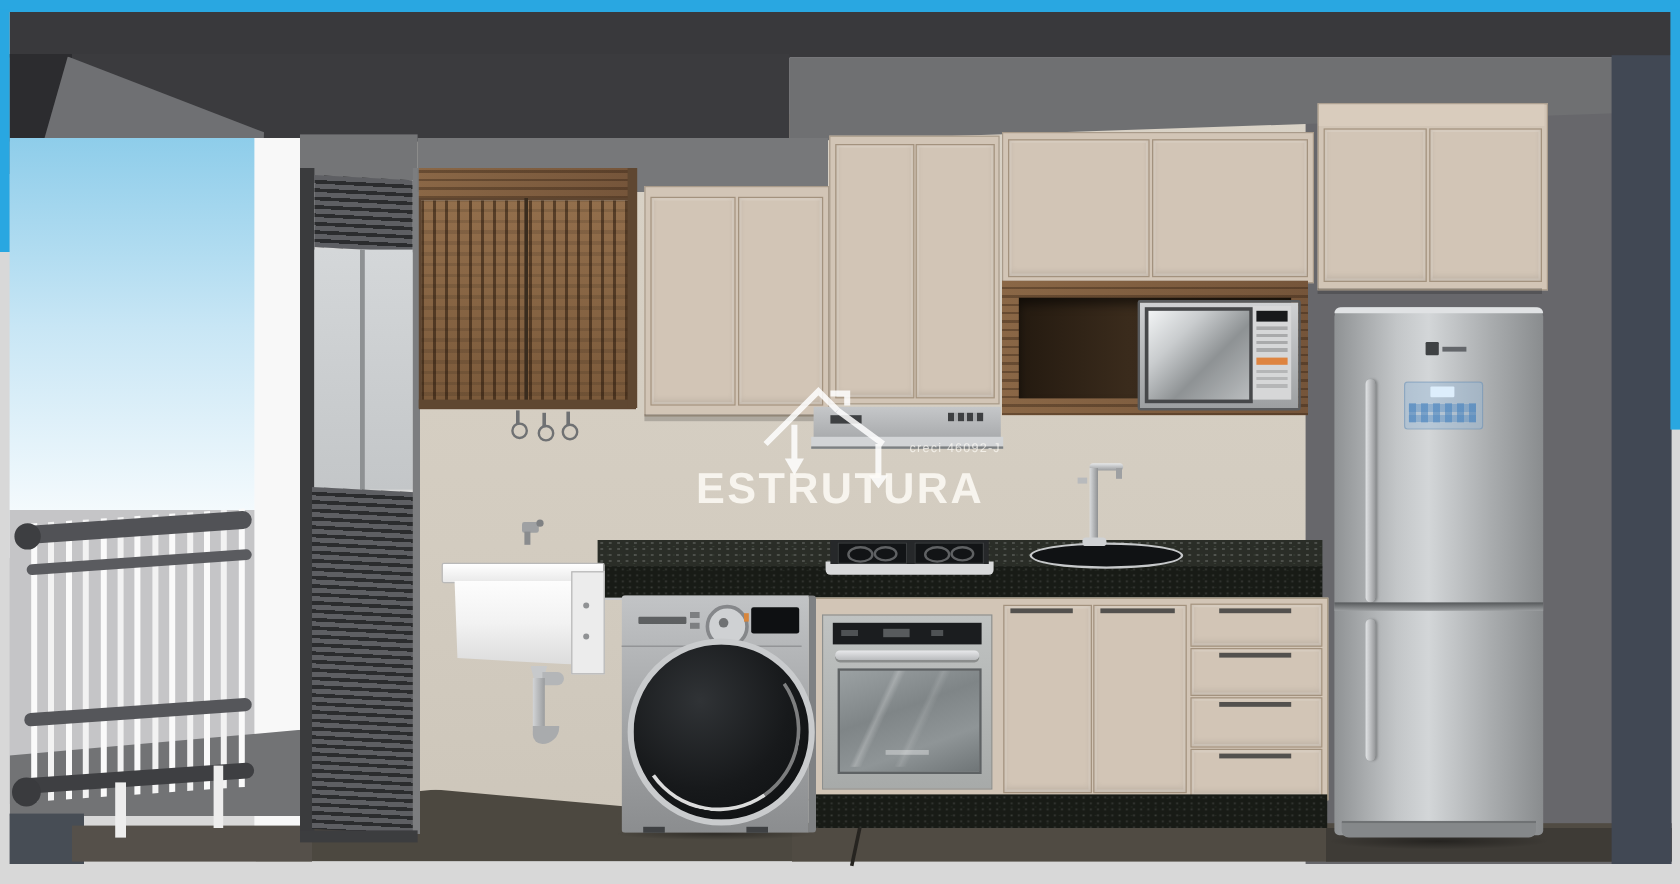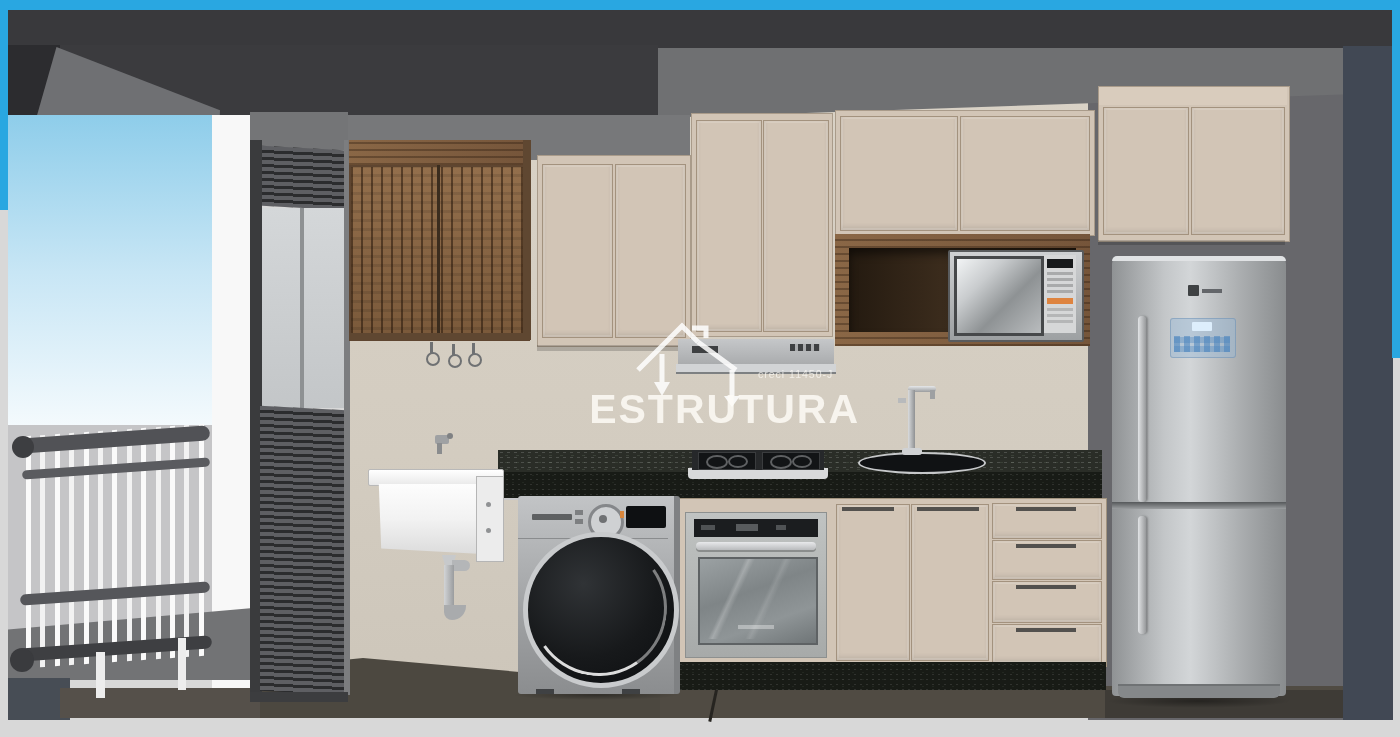--- a/index.html
+++ b/index.html
@@ -239,21 +239,21 @@
         <path d="M60 16 L74 16 L74 26"></path>
         <path d="M66 30 L104 58"></path>
         <path d="M30 42 L30 72"></path>
         <path d="M100 58 L100 86"></path>
       </g>
       <g fill="#ffffff">
         <polygon points="22,70 38,70 30,84"></polygon>
         <polygon points="92,84 108,84 100,95"></polygon>
       </g>
     </svg>
-    <div class="a wm" style="left:258px;top:68px;width:110px;font-size:10.5px;letter-spacing:1px;opacity:.7;text-align:left;">creci 11450-J</div>
-    <div class="a wm" style="left:40px;top:86px;width:320px;font-size:41px;font-weight:700;letter-spacing:2px;opacity:.82;text-align:right;">ESTRUTURA</div>
+    <div class="a wm" style="left:258px;top:68px;width:110px;font-size:10.5px;letter-spacing:1px;opacity:.7;text-align:left;">creci 46092-J</div>
+    <div class="a wm" style="left:40px;top:86px;width:320px;font-size:36px;font-weight:700;letter-spacing:2px;opacity:.82;">ESTRUTURA</div>
   </div>
 
   <div class="a" style="left:0;top:0;width:1400px;height:10px;background:#29a7e1;"></div>
   <div class="a" style="left:0;top:8px;width:8px;height:202px;background:#29a7e1;"></div>
   <div class="a" style="left:1392px;top:8px;width:8px;height:350px;background:#29a7e1;"></div>
 
 </div>
 
 </body></html>

